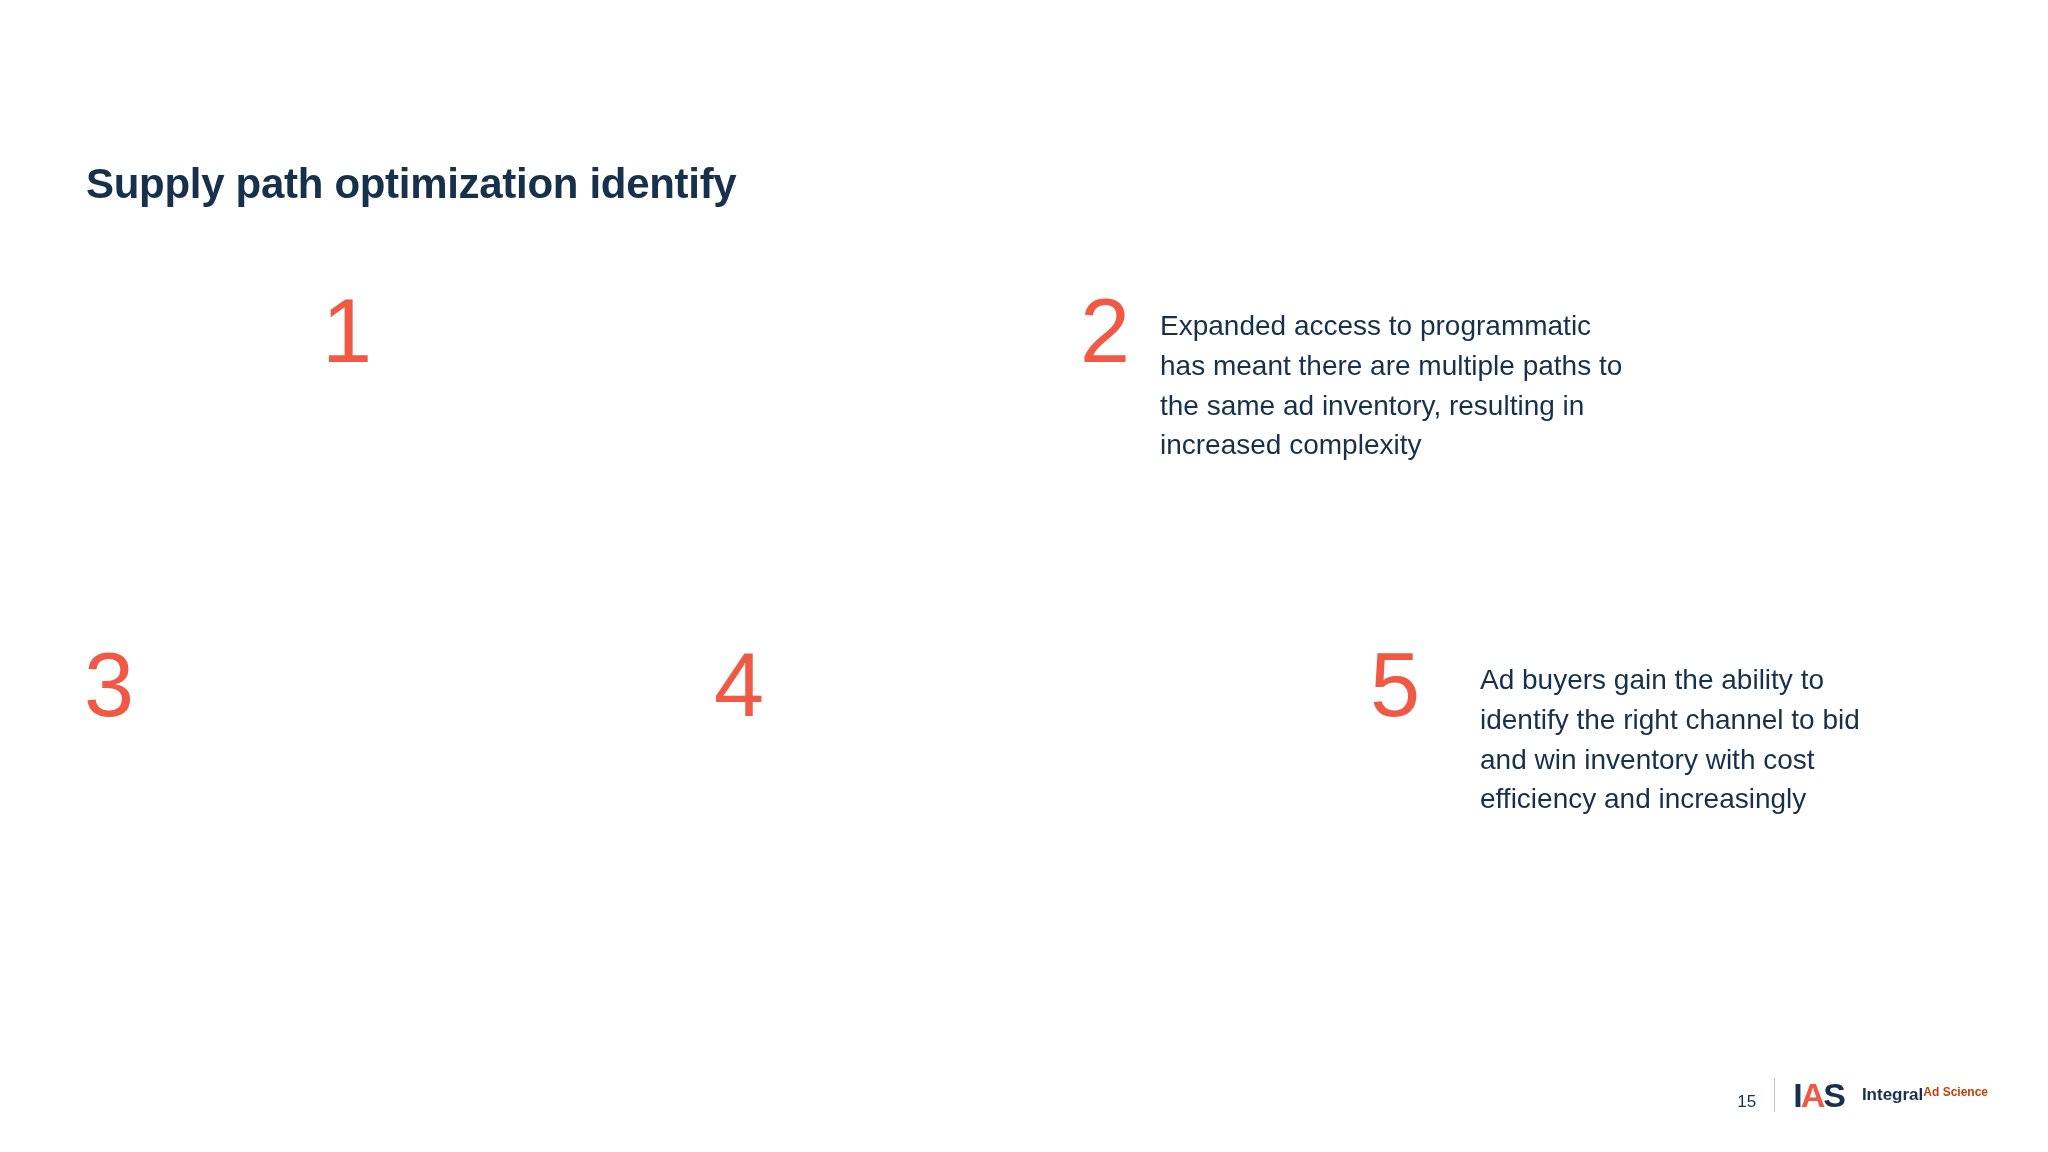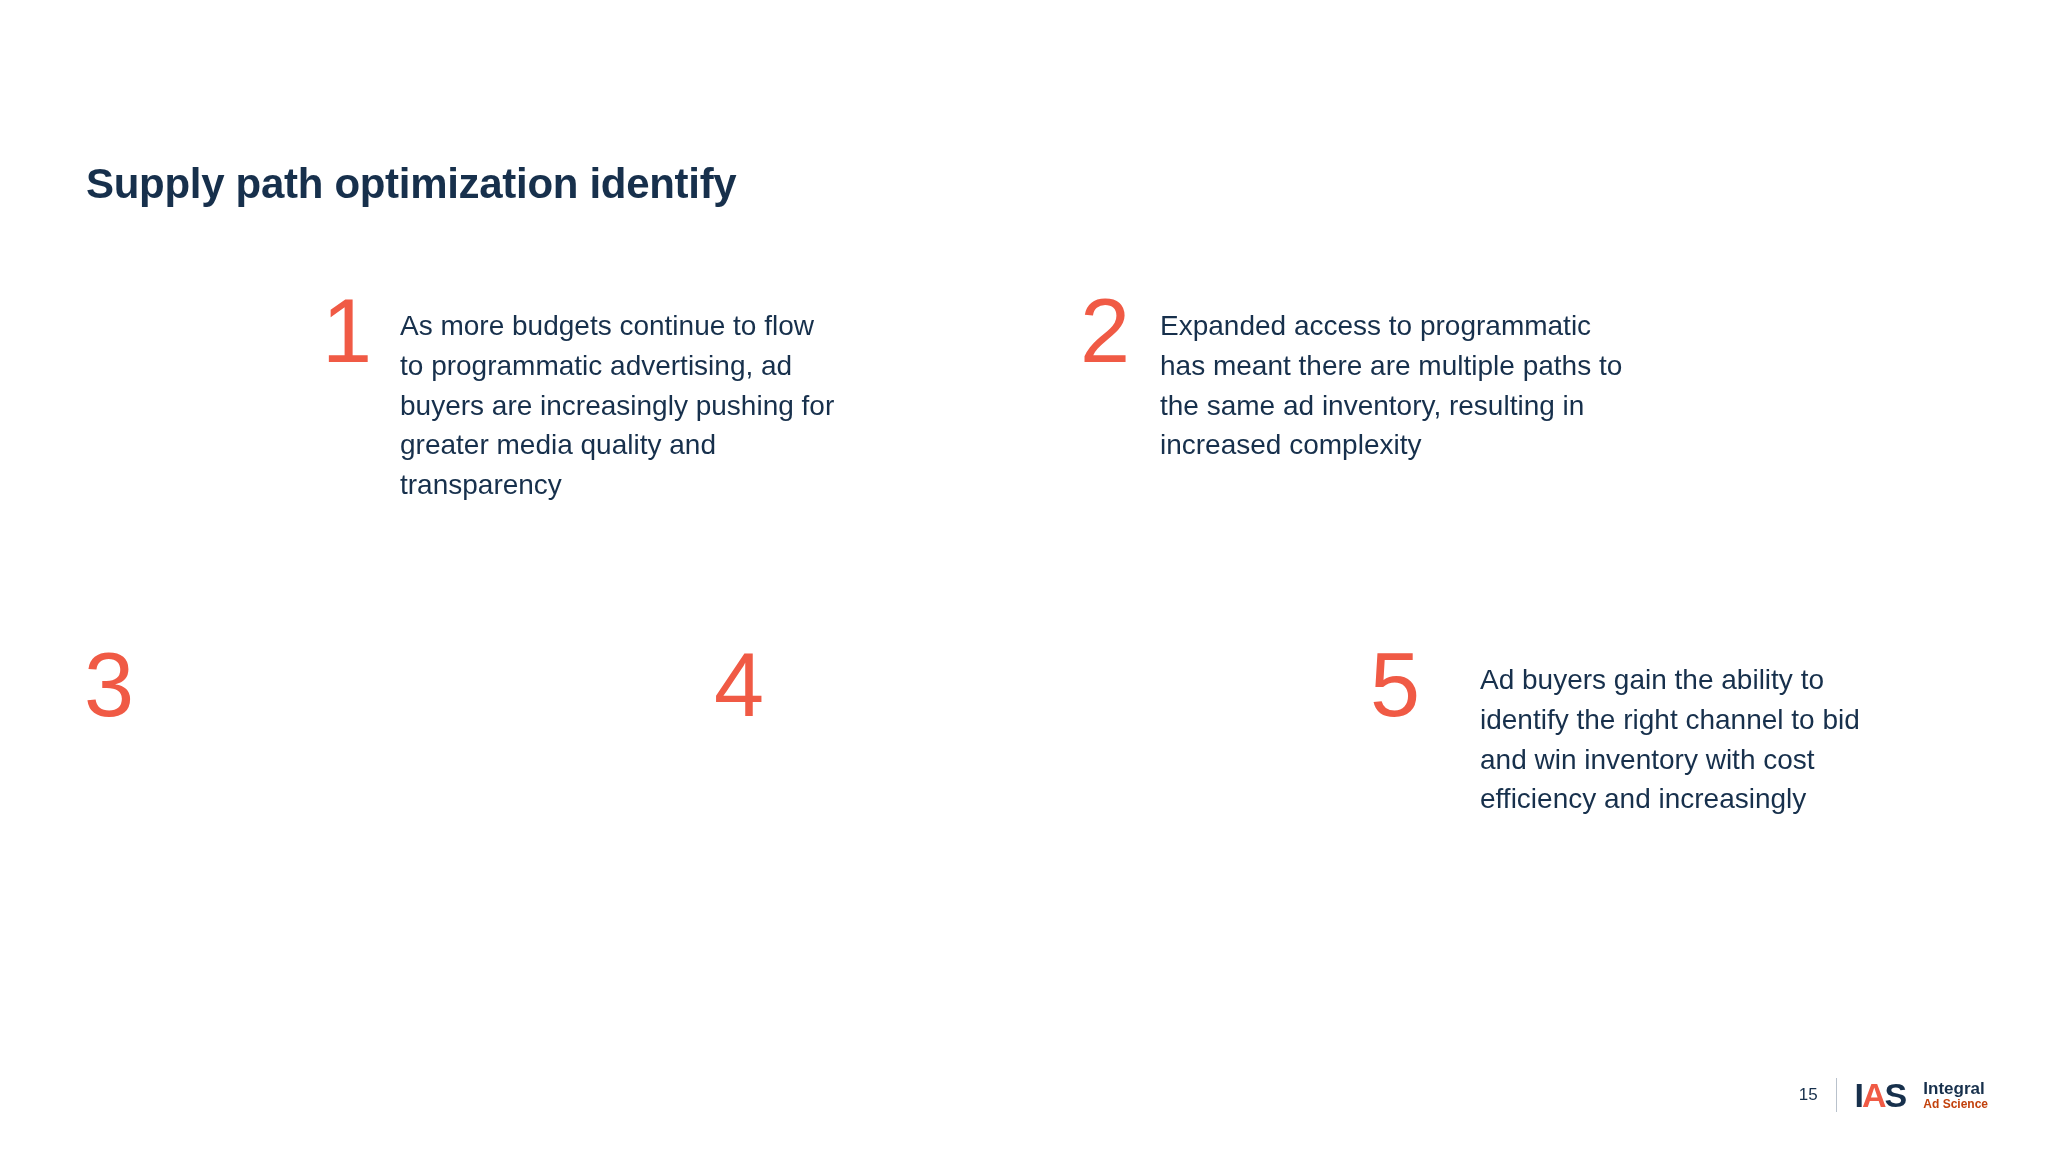--- a/index.html
+++ b/index.html
@@ -76,21 +76,21 @@
 
   #item-5 { left: 1370px; top: 660px; width: 530px; }
   #item-5 .item-number { width: 110px; }
   #item-5 .item-text { width: 520px; }
 
   .footer {
     position: absolute;
     right: 60px;
     bottom: 40px;
     display: flex;
-    align-items: center;
+    align-items: flex-end;
     gap: 18px;
   }
 
   .page-number {
     font-size: 17px;
     color: #17304c;
     font-weight: 400;
   }
 
   .footer-divider {
@@ -112,21 +112,21 @@
     line-height: 1;
     color: #17304c;
     position: relative;
   }
   .logo-mark .accent {
     color: #f05a45;
   }
 
   .logo-words {
     display: flex;
-    flex-direction: column;
+    flex-direction: row;
     line-height: 1.05;
   }
   .logo-line1 {
     font-size: 17px;
     font-weight: bold;
     color: #17304c;
   }
   .logo-line2 {
     font-size: 12px;
     font-weight: bold;
@@ -135,21 +135,20 @@
 </style>
 </head>
 <body>
 
 <div class="slide">
 
   <div class="slide-title">Supply path optimization identify</div>
 
   <div class="item" id="item-1">
     <div class="item-number">1</div>
-    <div class="item-text">As more budgets continue to flow to programmatic advertising, ad buyers are increasingly pushing for greater media quality and transparency</div>
   </div>
 
   <div class="item" id="item-2">
     <div class="item-number">2</div>
     <div class="item-text">Expanded access to programmatic has meant there are multiple paths to the same ad inventory, resulting in increased complexity</div>
   </div>
 
   <div class="item" id="item-3">
     <div class="item-number">3</div>
   </div>

